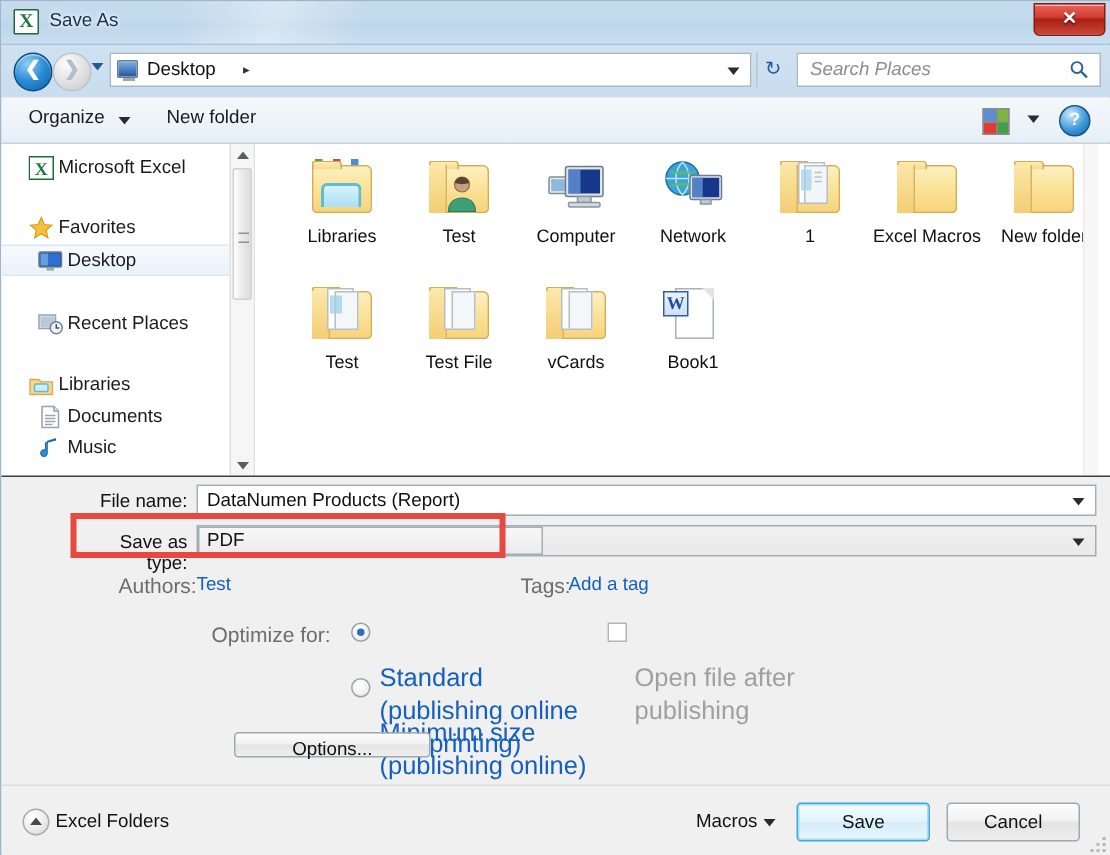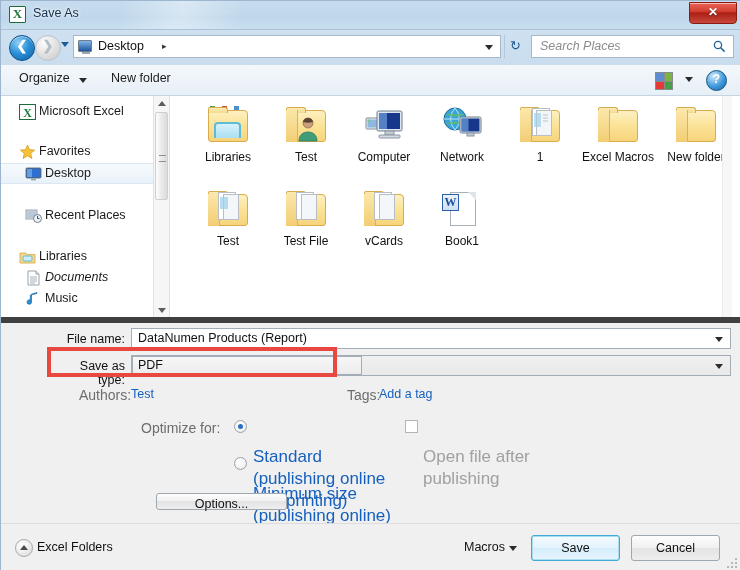--- a/index.html
+++ b/index.html
@@ -280,21 +280,21 @@
     position:absolute; left:4px; top:6px; width:17px; height:17px;
     background: linear-gradient(180deg,#eaf2fb 0%, #cfe0f4 100%);
     border:1px solid #2a5fa8; box-sizing:border-box;
     color:#1f4e9c; font-size:12px; font-weight:bold; text-align:center;
     line-height:15px; font-family:"Liberation Serif", serif;
   }
 
   
   .formarea {
     position:absolute; left:0; top:316px; width:740px; height:206px;
-    background:#f0f0f0; border-top:6px solid #404040;
+    background:#f0f0f0; border-top:1px solid #404040;
   }
   .form-label {
     position:absolute; font-size:12.5px; color:#111; text-align:right;
   }
   .combo {
     position:absolute; height:21px; background:#fff;
     border:1px solid #a3adb8; box-sizing:border-box; cursor:pointer;
   }
   .combo.disabled {
     background: linear-gradient(180deg,#f0f0f0 0%, #e9e9e9 100%);
@@ -479,21 +479,21 @@
       <div class="sb-row" style="top:151px;">
         <span class="sb-ico">
           <svg width="17" height="16" viewBox="0 0 17 16">
             <path d="M1 4 h6 l1.4 1.6 H16 V14 H1 Z" fill="#f6d78f" stroke="#d8ab4d" stroke-width="0.9"></path>
             <rect x="4" y="7" width="9" height="5" rx="1" fill="#cdeef9" stroke="#5fbcd8"></rect>
           </svg>
         </span>
         <span class="lbl">Libraries</span>
       </div>
 
-      <div class="sb-row indent" style="top:172px;font-style:italic;">
+      <div class="sb-row indent" style="top:172px;">
         <span class="sb-ico">
           <svg width="17" height="16" viewBox="0 0 17 16">
             <path d="M3 1 h8 l3 3 v11 H3 Z" fill="#fff" stroke="#96a2ac"></path>
             <path d="M11 1 v3 h3" fill="#e2e8ed" stroke="#96a2ac"></path>
             <g stroke="#9aa7b2" stroke-width="0.9">
               <line x1="5" y1="7" x2="12" y2="7"></line>
                 <line x1="5" y1="9" x2="12" y2="9"></line>
               <line x1="5" y1="11" x2="12" y2="11"></line>
                 <line x1="5" y1="13" x2="10" y2="13"></line>
             </g>

